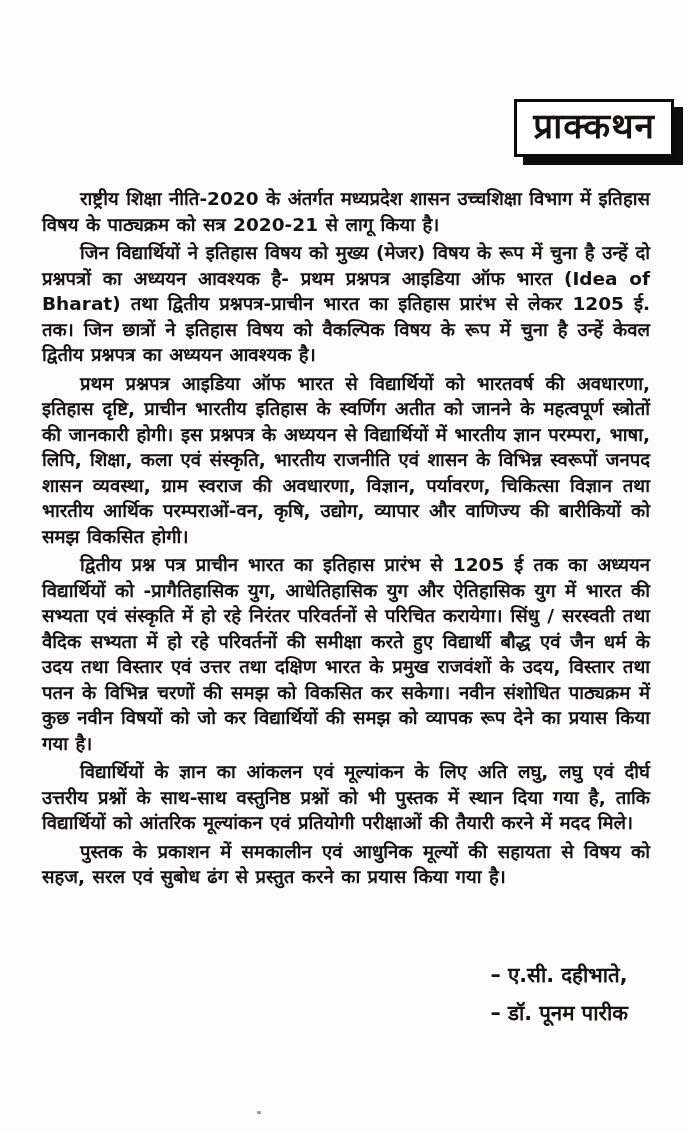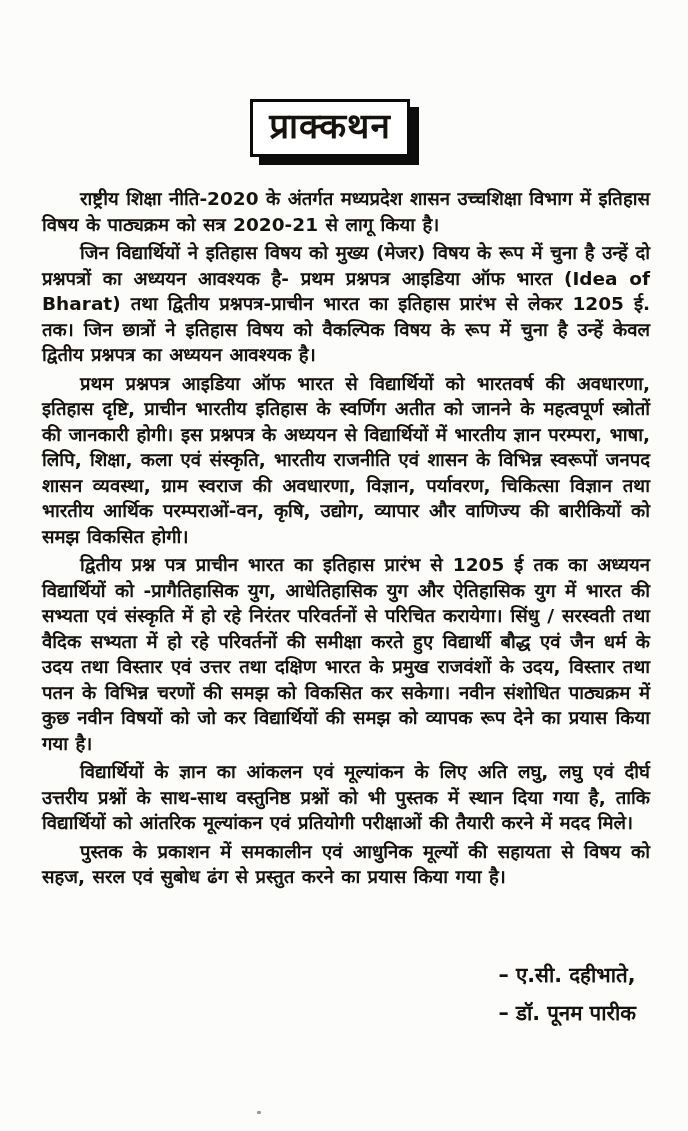--- a/index.html
+++ b/index.html
@@ -13,21 +13,21 @@
     height: 1131px;
     margin: 0 auto;
     background: #fcfcfa;
     color: #16130f;
     font-family: "DejaVu Sans", "Liberation Serif", sans-serif;
     overflow: hidden;
   }
   .title-wrap {
     padding-top: 99px;
     display: flex;
-    justify-content: center;
+    justify-content: flex-end;
   }
   .title-box {
     transform: translateX(-14px);
     border: 3px solid #0b0b0b;
     background: #ffffff;
     box-shadow: 9px 8px 0 0 #0d0d0d;
     padding: 4px 16px 8px 16px;
     min-width: 120px;
     text-align: center;
   }
@@ -46,21 +46,21 @@
     margin: 0 0 3px 0;
     font-size: 18.5px;
     font-weight: 600;
     line-height: 25.5px;
     text-align: justify;
     text-indent: 38px;
     word-spacing: 1px;
   }
   .signatures {
     position: absolute;
-    right: 52px;
+    right: 60px;
     top: 962px;
     text-align: left;
     font-weight: bold;
     font-size: 20.5px;
   }
   .signatures .sig-line {
     margin-bottom: 12px;
     line-height: 26px;
     white-space: nowrap;
   }

